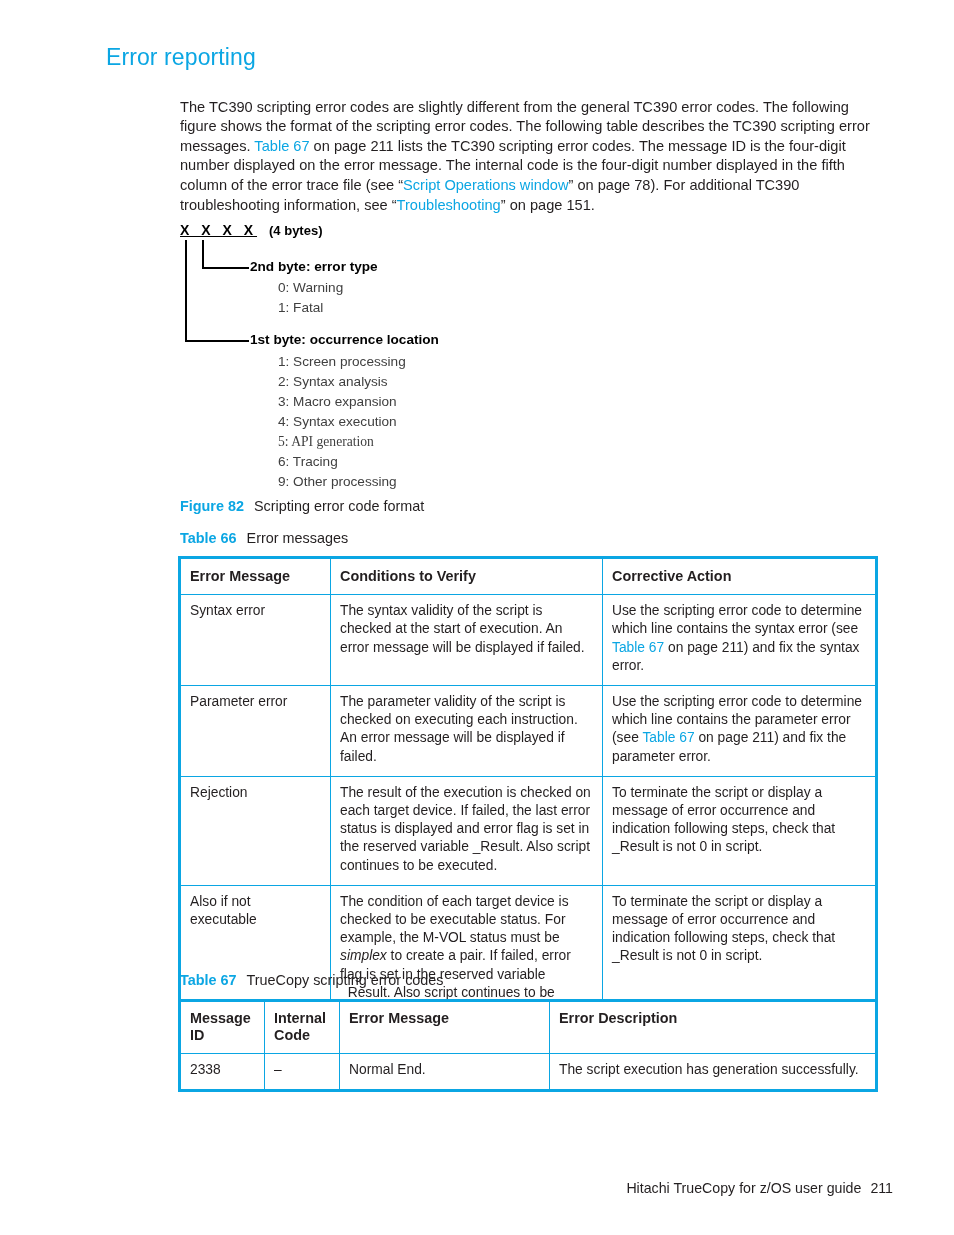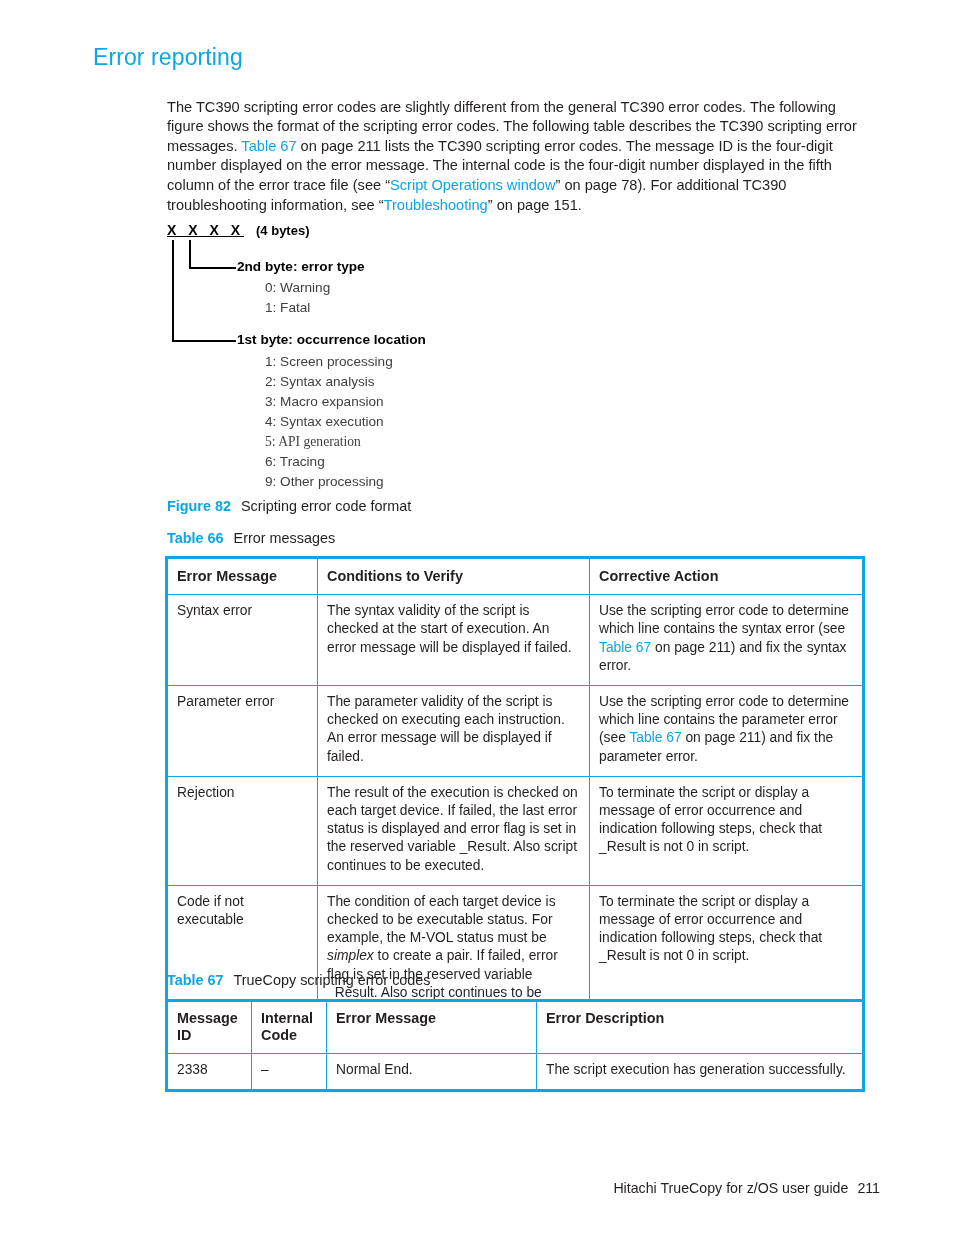--- a/index.html
+++ b/index.html
@@ -11,21 +11,21 @@
     width: 954px;
     height: 1235px;
     position: relative;
     font-family: "Liberation Sans", sans-serif;
     color: #231f20;
     overflow: hidden;
   }
 
   .page {
     position: absolute;
-    left: 0; top: 0;
+    left: 13px; top: 0;
     width: 807px;
     height: 1235px;
   }
 
   
   .section-heading {
     position: absolute;
     left: 93px;
     top: 44px;
     font-size: 23px;
@@ -236,21 +236,21 @@
         <td>Parameter error</td>
         <td>The parameter validity of the script is checked on executing each instruction. An error message will be displayed if failed.</td>
         <td><span>Use the scripting error code to determine which line contains the parameter error (see </span><span class="xref">Table 67</span><span> on page 211) and fix the parameter error.</span></td>
       </tr>
       <tr>
         <td>Rejection</td>
         <td>The result of the execution is checked on each target device. If failed, the last error status is displayed and error flag is set in the reserved variable _Result. Also script continues to be executed.</td>
         <td>To terminate the script or display a message of error occurrence and indication following steps, check that _Result is not 0 in script.</td>
       </tr>
       <tr>
-        <td>Code if not executable</td>
+        <td>Also if not executable</td>
         <td><span>The condition of each target device is checked to be executable status. For example, the M-VOL status must be </span><em class="simplex">simplex</em><span> to create a pair. If failed, error flag is set in the reserved variable _Result. Also script continues to be executed.</span></td>
         <td>To terminate the script or display a message of error occurrence and indication following steps, check that _Result is not 0 in script.</td>
       </tr>
     </tbody>
   </table>
 
   <div class="caption" style="top:972px;">
     <span class="cap-num">Table 67</span><span class="cap-text">TrueCopy scripting error codes</span>
   </div>
 

